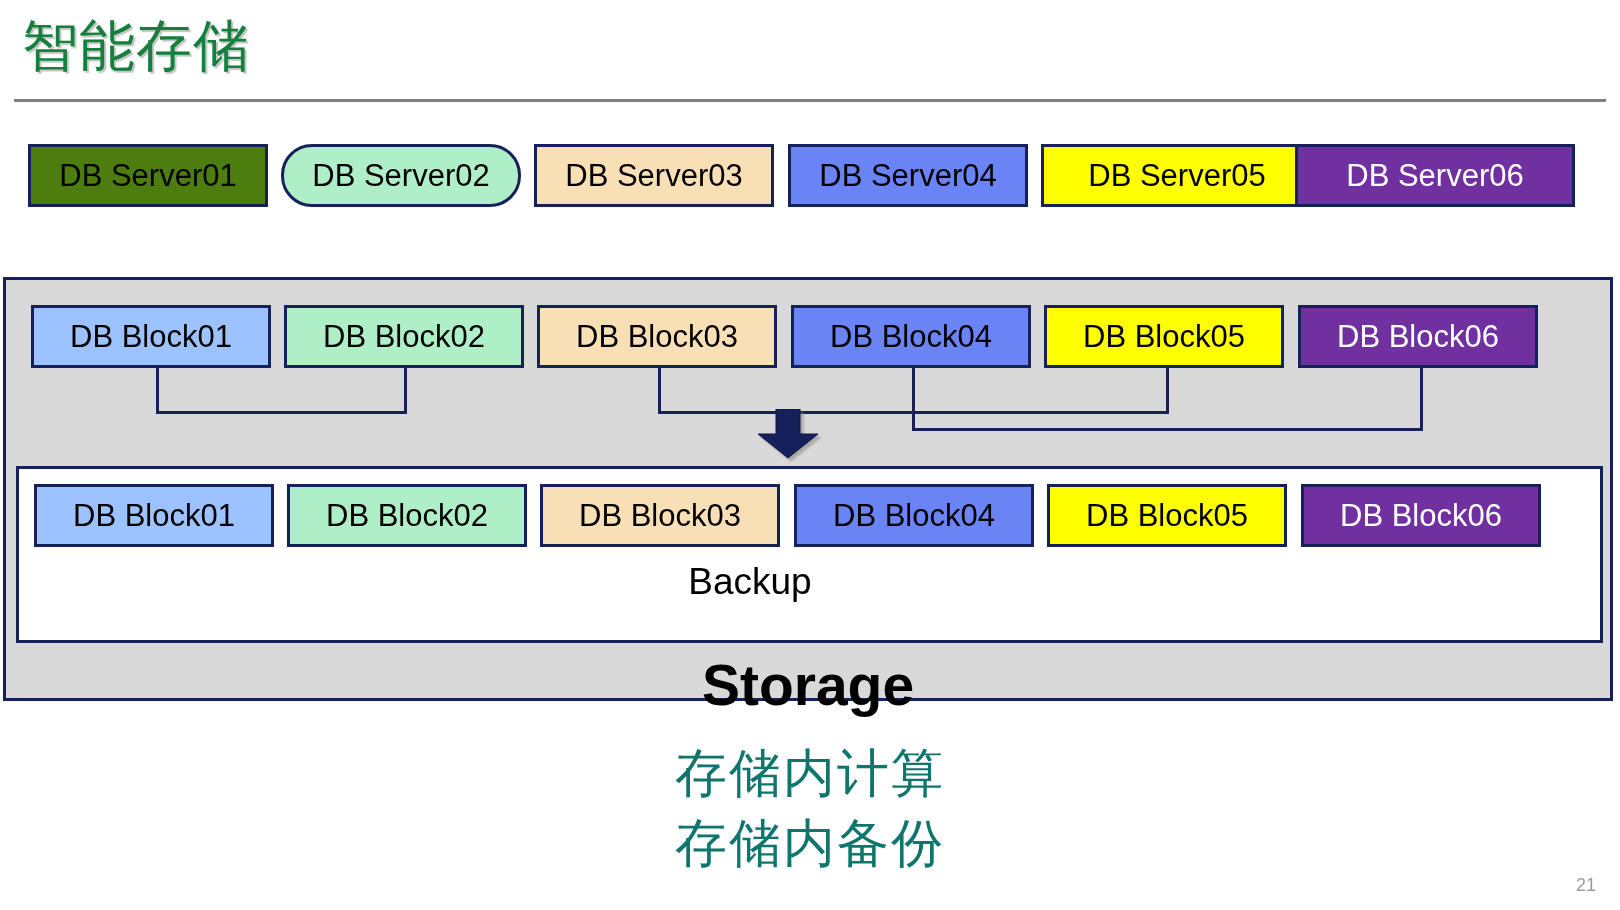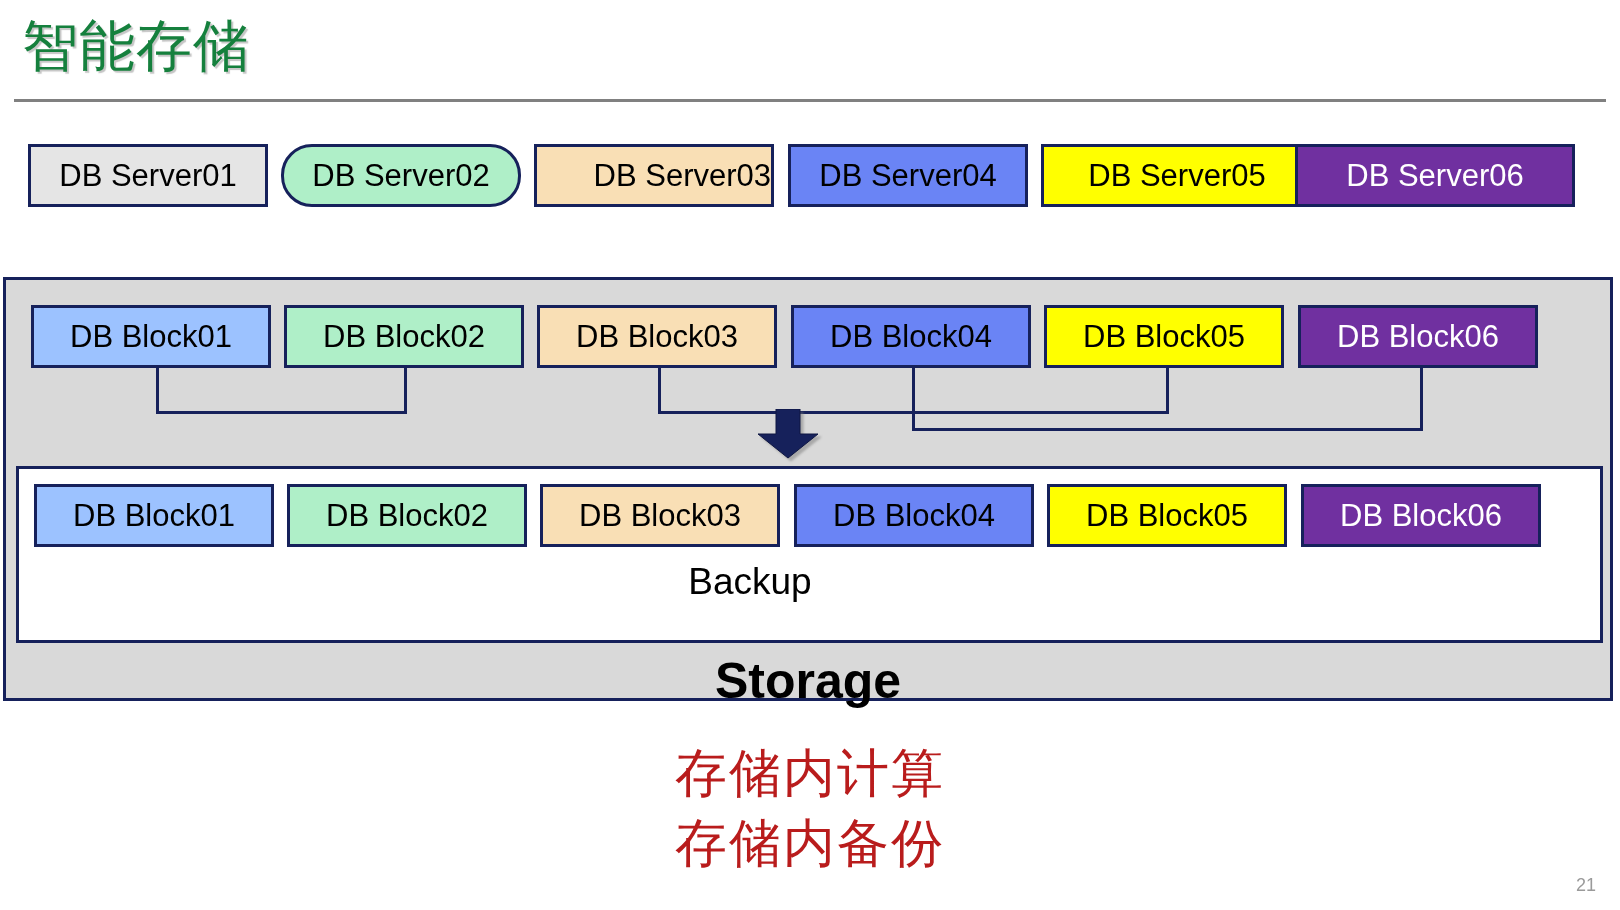--- a/index.html
+++ b/index.html
@@ -119,35 +119,35 @@
     color: #000000;
     font-family: "Liberation Sans", sans-serif;
   }
 
   #storage-label {
     position: absolute;
     left: 0;
     top: 372px;
     width: 1604px;
     text-align: center;
-    font-size: 50px;
+    font-size: 57px;
     font-weight: bold;
     color: #000000;
     font-family: "Liberation Sans", sans-serif;
   }
 
   
   .caption {
     position: absolute;
     left: 0;
     width: 1620px;
     text-align: center;
     font-size: 52px;
     line-height: 70px;
-    color: #b91c1c;
+    color: #0f766e;
     letter-spacing: 2px;
     font-family: "Liberation Sans", sans-serif;
   }
   #caption-1 { top: 738px; }
   #caption-2 { top: 808px; }
 
   #page-number {
     position: absolute;
     right: 24px;
     bottom: 14px;
@@ -156,27 +156,27 @@
     font-family: Liberation Sans, sans-serif;
   }
 </style>
 </head>
 <body>
 
 <div id="slide-title">智能存储</div>
 <div id="title-rule"></div>
 
 <div id="server-row">
-    <div class="cbox server-box" style="left: 28px; width: 240px; background: #e5e5e5; color: rgb(0, 0, 0);">
+    <div class="cbox server-box" style="left: 28px; width: 240px; background: #4d7c0f; color: rgb(0, 0, 0);">
       <span>DB Server01</span>
     </div>
     <div class="cbox server-box" style="left: 281px; width: 240px; background: rgb(175, 239, 200); color: rgb(0, 0, 0); border-radius: 31px;">
       <span>DB Server02</span>
     </div>
-    <div class="cbox server-box" style="left: 534px; width: 240px; background: rgb(249, 223, 181); color: rgb(0, 0, 0); justify-content: flex-end;">
+    <div class="cbox server-box" style="left: 534px; width: 240px; background: rgb(249, 223, 181); color: rgb(0, 0, 0);">
       <span>DB Server03</span>
     </div>
     <div class="cbox server-box" style="left: 788px; width: 240px; background: rgb(106, 132, 245); color: rgb(0, 0, 0); align-items: center;">
       <span>DB Server04</span>
     </div>
     <div class="cbox server-box" style="left: 1041px; width: 272px; background: rgb(255, 255, 0); color: rgb(0, 0, 0);">
       <span>DB Server05</span>
     </div>
     <div class="cbox server-box" style="left: 1295px; width: 280px; background: rgb(112, 48, 160); color: rgb(255, 255, 255);">
       <span>DB Server06</span>

